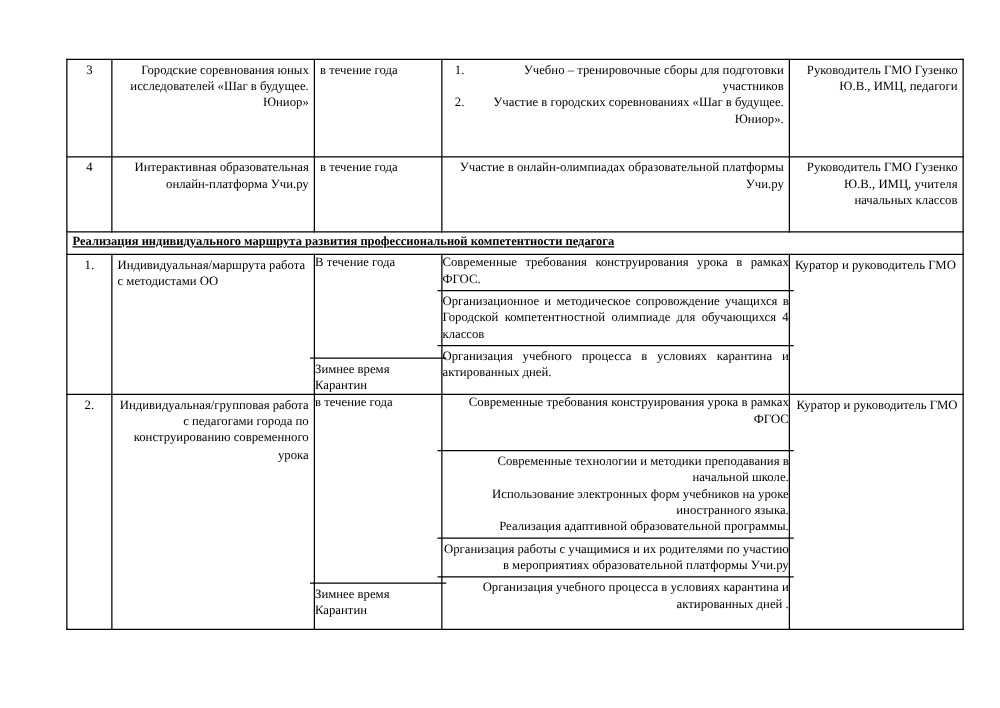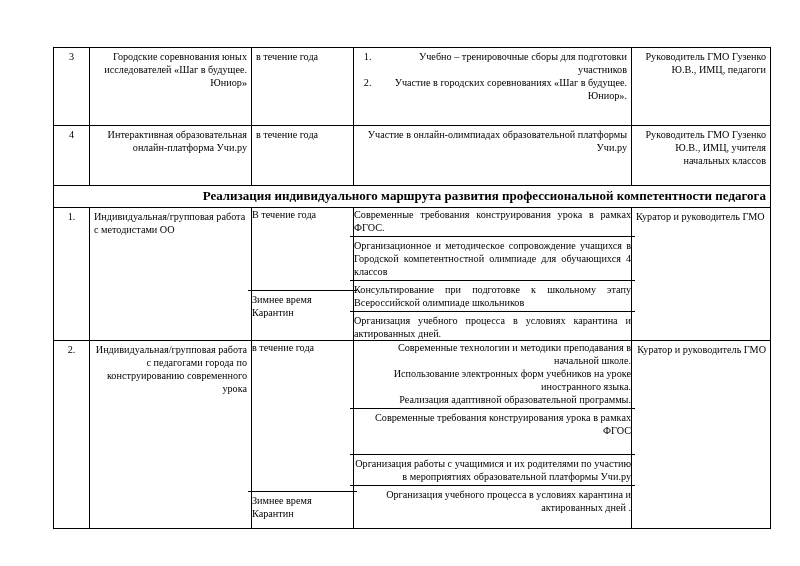--- a/index.html
+++ b/index.html
@@ -44,24 +44,25 @@
   col.c-resp   { width: 139px; }
 
   .num-cell {
     text-align: center;
   }
   .center { }
   .justify { text-align: justify; text-align-last: left; margin-left: 36px; }
   .left { text-align: right; }
 
   .section-head td {
-    text-align: right;
+    text-align: left;
     font-weight: bold;
-    font-size: 13px;
+    font-size: 10px;
     padding: 2px 4px;
+    text-decoration: underline;
   }
 
   
   .sub {
     width: 100%;
     border-collapse: collapse;
     table-layout: fixed;
     margin: -2px -4px;
     width: calc(100% + 8px);
   }
@@ -122,44 +123,41 @@
         <td class="left">Участие в онлайн-олимпиадах образовательной платформы Учи.ру</td>
         <td class="left">Руководитель ГМО Гузенко Ю.В., ИМЦ, учителя начальных классов</td>
       </tr>
 
       <tr class="section-head">
         <td colspan="5">Реализация индивидуального маршрута развития профессиональной компетентности педагога</td>
       </tr>
 
       <tr style="height:112px">
         <td class="num-cell">1.</td>
-        <td class="center">Индивидуальная/групповая работа с методистами ОО</td>
+        <td class="center">Индивидуальная/маршрута работа с методистами ОО</td>
         <td class="nopad">
           <table class="sub">
             <tbody>
               <tr style="height:85px">
                 <td class="center">В течение года</td>
               </tr>
               <tr>
                 <td class="center">Зимнее время Карантин</td>
               </tr>
             </tbody>
           </table>
         </td>
         <td class="nopad">
           <table class="sub">
             <tbody>
               <tr>
                 <td class="justify">Современные требования конструирования урока в рамках ФГОС.</td>
               </tr>
               <tr>
                 <td class="justify">Организационное и методическое сопровождение учащихся в  Городской компетентностной олимпиаде для обучающихся 4 классов</td>
-              </tr>
-              <tr>
-                <td class="justify">Консультирование при подготовке к школьному этапу  Всероссийской олимпиаде школьников</td>
               </tr>
               <tr>
                 <td class="justify">Организация учебного процесса в условиях карантина и актированных дней.</td>
               </tr>
             </tbody>
           </table>
         </td>
         <td class="justify">Куратор и руководитель ГМО</td>
       </tr>
 
@@ -174,28 +172,28 @@
               </tr>
               <tr>
                 <td class="center">Зимнее время Карантин</td>
               </tr>
             </tbody>
           </table>
         </td>
         <td class="nopad">
           <table class="sub">
             <tbody>
+              <tr style="height:46px">
+                <td class="left">Современные требования конструирования урока в рамках ФГОС</td>
+              </tr>
               <tr>
                 <td class="left" style="white-space:pre-line">Современные технологии и методики преподавания в начальной школе.
 Использование электронных форм учебников на уроке иностранного языка.
 Реализация адаптивной образовательной программы.</td>
               </tr>
-              <tr style="height:46px">
-                <td class="left">Современные требования конструирования урока в рамках ФГОС</td>
-              </tr>
               <tr>
                 <td class="left">Организация работы с учащимися и их родителями по участию в мероприятиях образовательной платформы Учи.ру</td>
               </tr>
               <tr>
                 <td class="left">Организация учебного процесса в условиях карантина и актированных дней .</td>
               </tr>
             </tbody>
           </table>
         </td>
         <td class="left">Куратор и руководитель ГМО</td>

